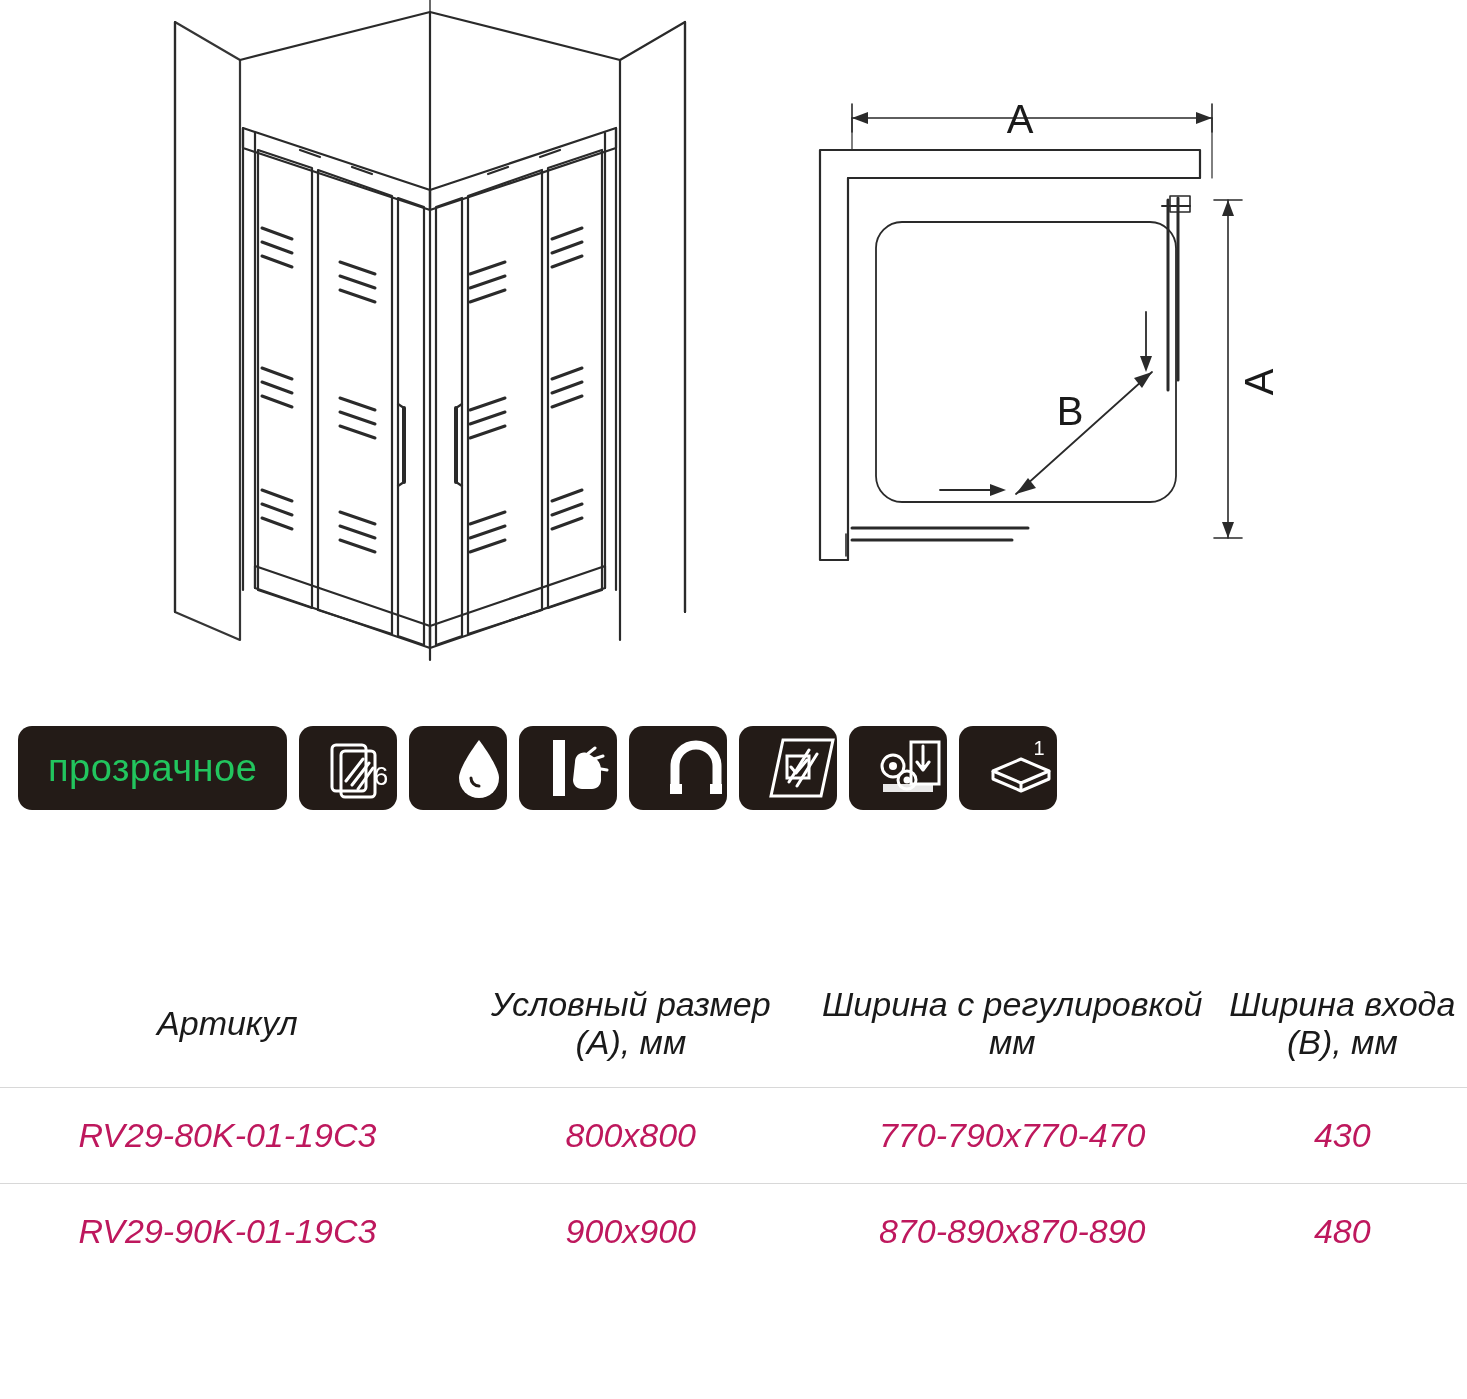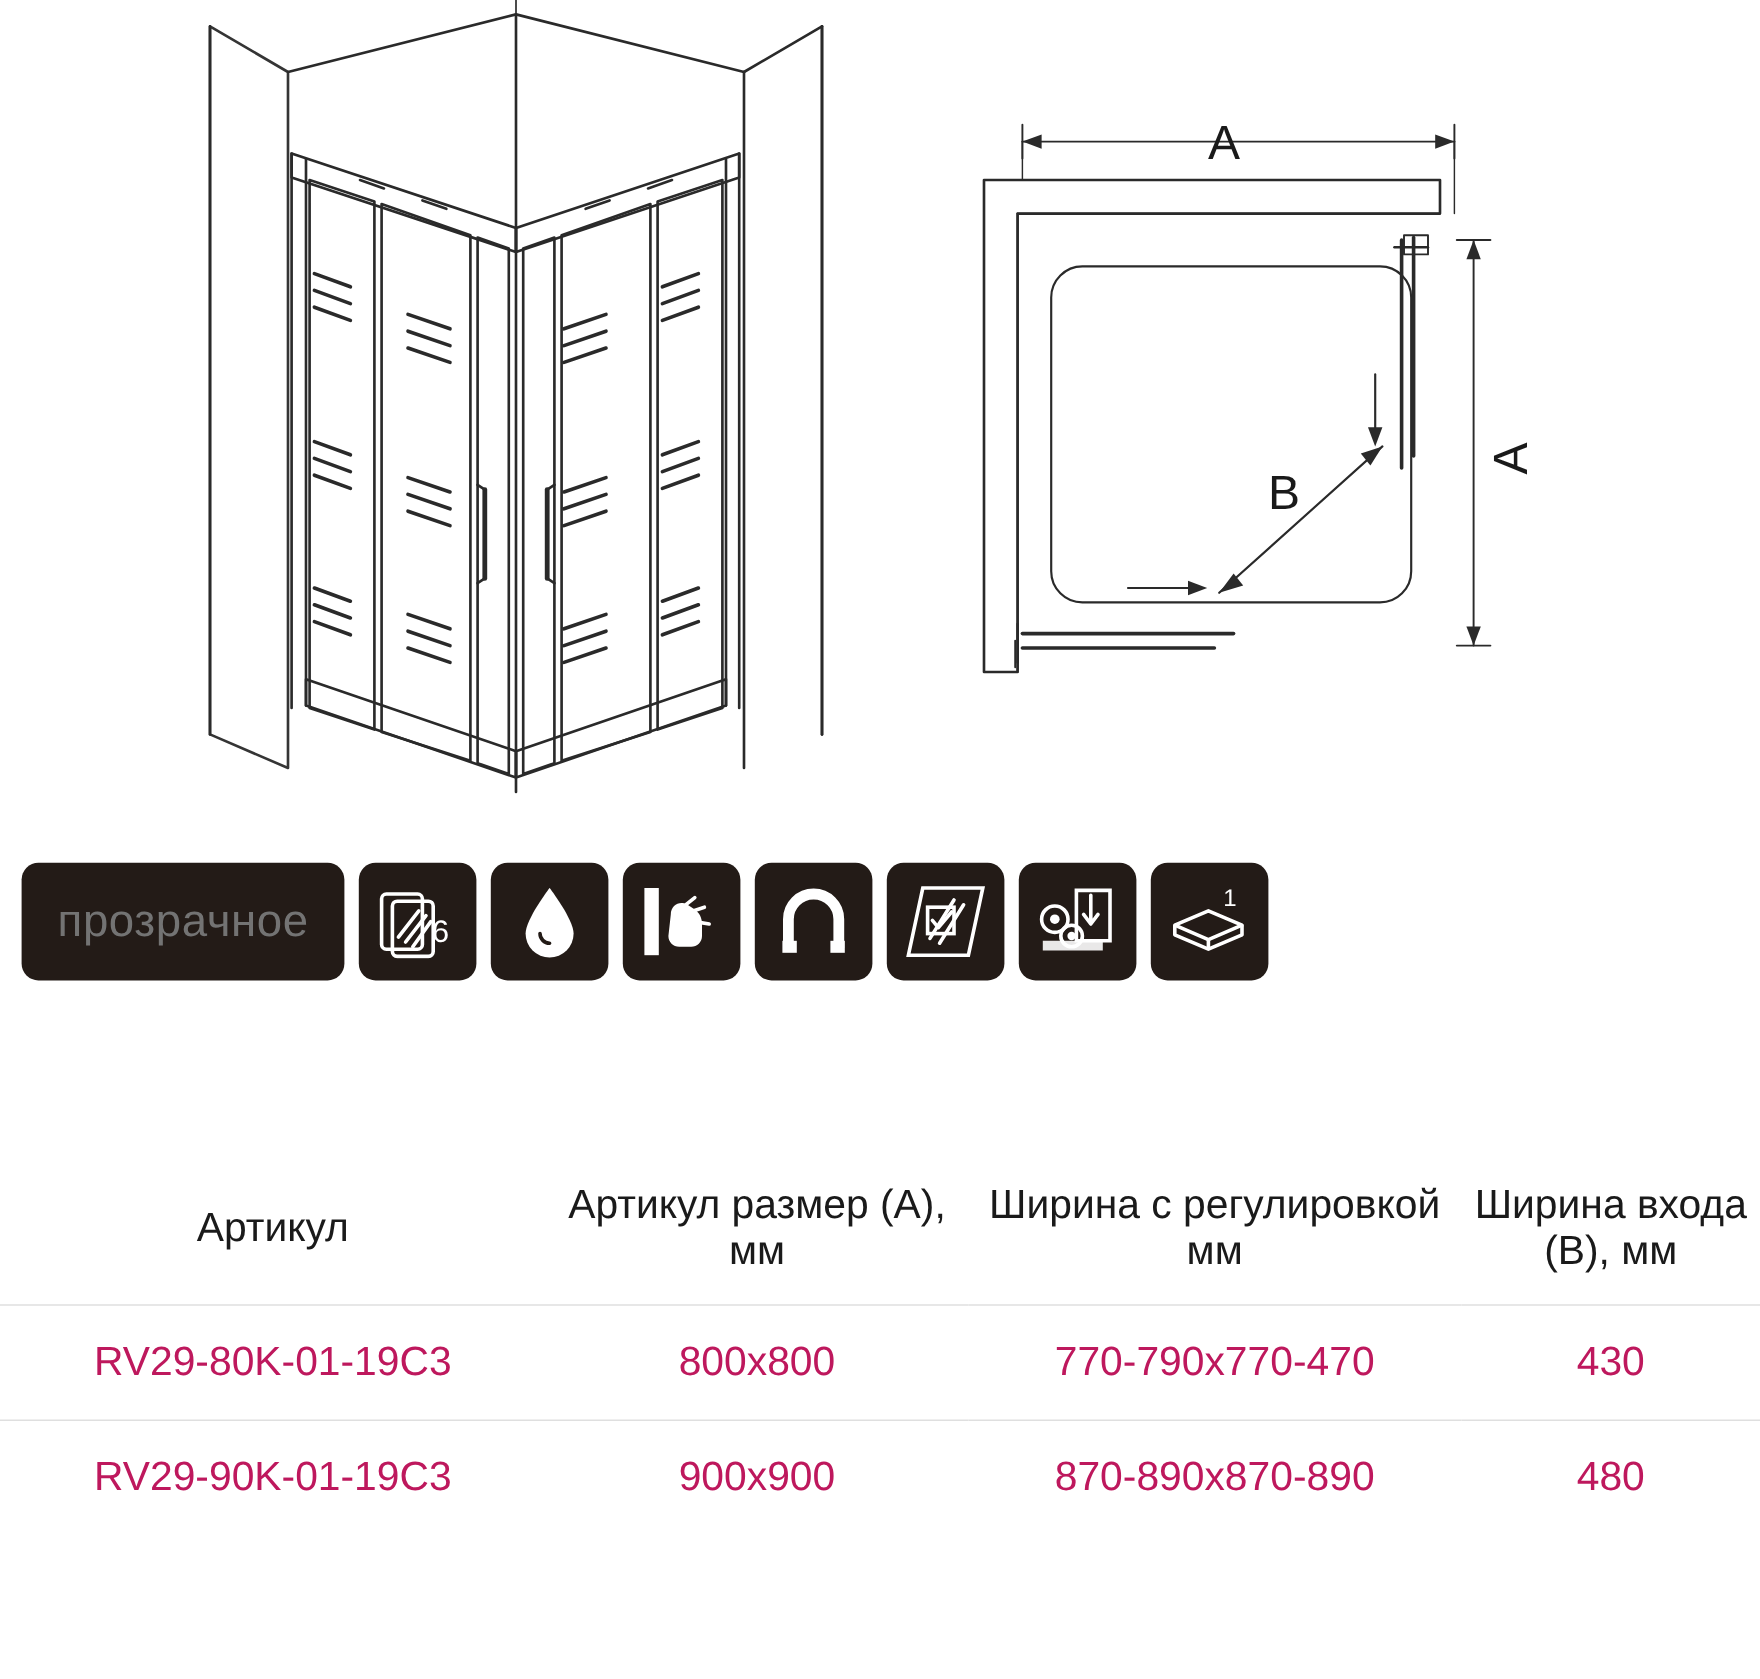--- a/index.html
+++ b/index.html
@@ -33,43 +33,44 @@
     top: 718px;
     width: 1420px;
     height: 100px;
     display: flex;
     align-items: center;
     gap: 12px;
   }
   .badge {
     background: #231b17;
     border-radius: 14px;
-    height: 98px;
+    height: 84px;
     display: flex;
     align-items: center;
-    justify-content: center;
-    color: #737373;
+    justify-content: flex-end;
+    color: #22c55e;
     box-sizing: border-box;
   }
   .badge.text-badge {
     padding: 0 30px;
     font-size: 38px;
     letter-spacing: 0.5px;
   }
   .badge.icon-badge {
     width: 98px;
   }
   .badge svg { display: block; }
 
   
   #table-wrap {
     position: absolute;
     left: 0;
     top: 975px;
     width: 1467px;
+    font-style: italic;
   }
   table.spec {
     width: 1467px;
     border-collapse: collapse;
     table-layout: fixed;
   }
   table.spec th {
     font-weight: normal;
     font-size: 34px;
     color: #1a1a1a;
@@ -325,21 +326,21 @@
   <table class="spec">
     <colgroup>
       <col class="c1">
         <col class="c2">
         <col class="c3">
         <col class="c4">
     </colgroup>
     <thead>
       <tr>
         <th>Артикул</th>
-        <th>Артикул размер (A), мм</th>
+        <th>Условный размер (A), мм</th>
         <th>Ширина с регулировкой мм</th>
         <th>Ширина входа (B), мм</th>
       </tr>
     </thead>
     <tbody>
       <tr>
         <td>RV29-80K-01-19C3</td>
         <td>800x800</td>
         <td>770-790x770-470</td>
         <td>430</td>

